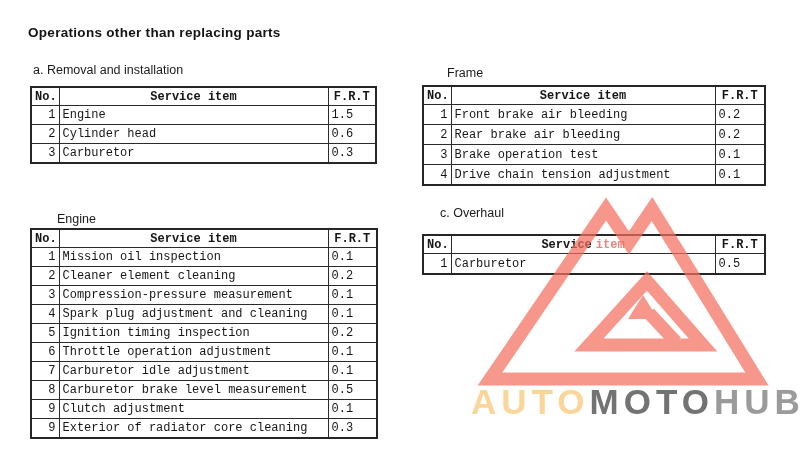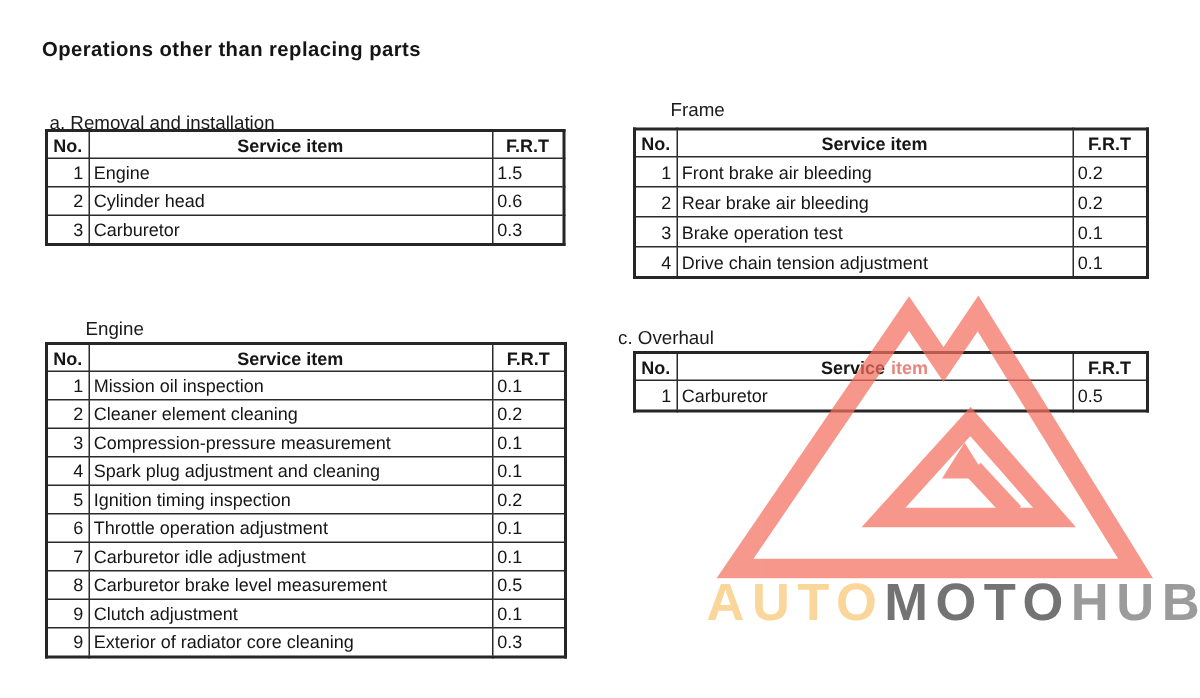--- a/index.html
+++ b/index.html
@@ -4,26 +4,27 @@
 <style>
   html,body{margin:0;padding:0;background:#ffffff;}
   .page{
     position:relative;width:800px;height:453px;background:#ffffff;overflow:hidden;
     font-family:"Liberation Sans", sans-serif;color:#1c1c1c;
   }
   .doc-title{
     position:absolute;left:28px;top:25px;font-size:13.5px;font-weight:bold;
     letter-spacing:.3px;color:#141414;
   }
-  .sec-label{position:absolute;font-size:12.5px;color:#1a1a1a;margin-top:12px;}
+  .sec-label{position:absolute;font-size:12.5px;color:#1a1a1a;}
   .tbl-caption{position:absolute;font-size:12.5px;color:#1a1a1a;}
   table.svc{
     position:absolute;border-collapse:collapse;table-layout:fixed;
     font-size:12px;color:#161616;background:#fff;
     border:2px solid #262626;
+    font-family:Liberation Mono, monospace;
   }
   table.svc th, table.svc td{
     border:1px solid #2b2b2b;padding:0 3px;overflow:hidden;white-space:nowrap;
   }
   table.svc th{font-weight:bold;text-align:center;height:17px;}
   table.svc td{height:18px;}
   table.svc.tall td{height:19px;}
   td.col-no{text-align:right;padding-right:4px;}
   td.col-item{text-align:left;padding-left:8px;}
   td.col-frt{}
@@ -177,21 +178,21 @@
           <td class="col-frt">0.1</td>
         </tr>
         <tr>
           <td class="col-no">9</td>
           <td class="col-item">Exterior of radiator core cleaning</td>
           <td class="col-frt">0.3</td>
         </tr>
       </tbody>
   </table>
 
-  <div class="sec-label" style="left:412px;top:206px">c. Overhaul</div>
+  <div class="sec-label" style="left:440px;top:206px">c. Overhaul</div>
 
   <table class="svc tall" style="left:422px;top:234px;width:344px">
     <colgroup>
         <col style="width:28px">
         <col>
         <col style="width:50px">
       </colgroup>
     <thead>
       <tr>
         <th>No.</th>

